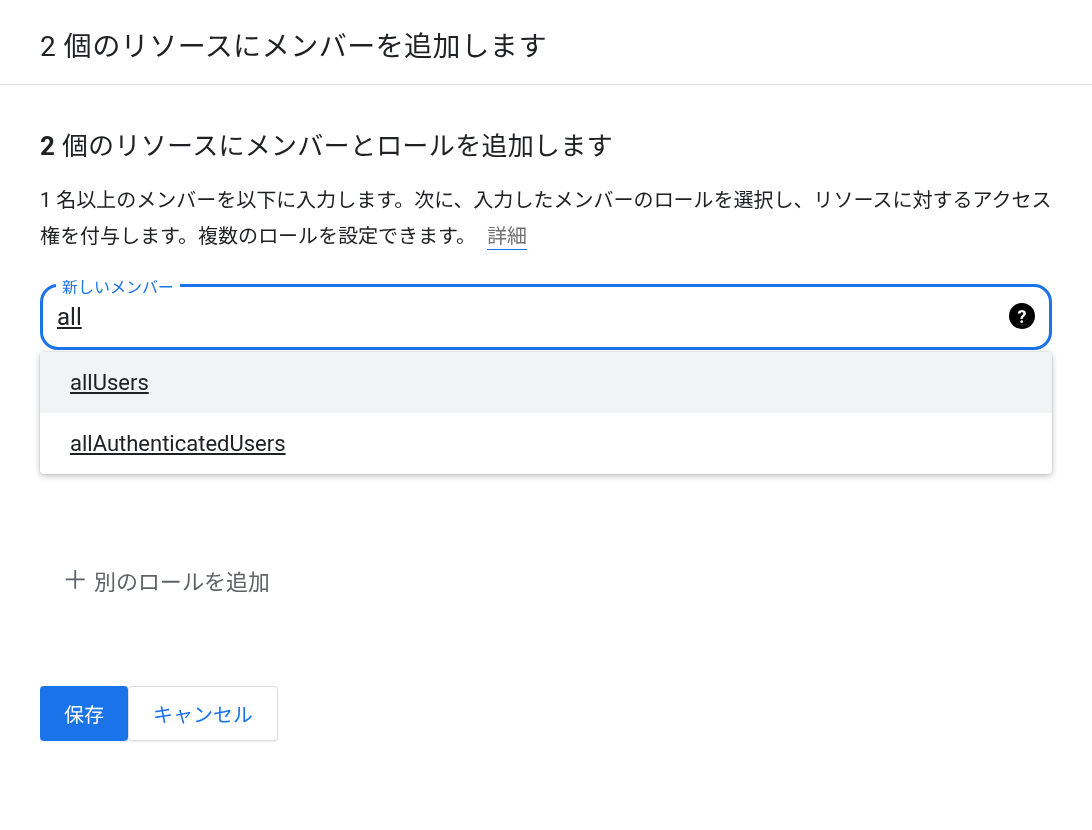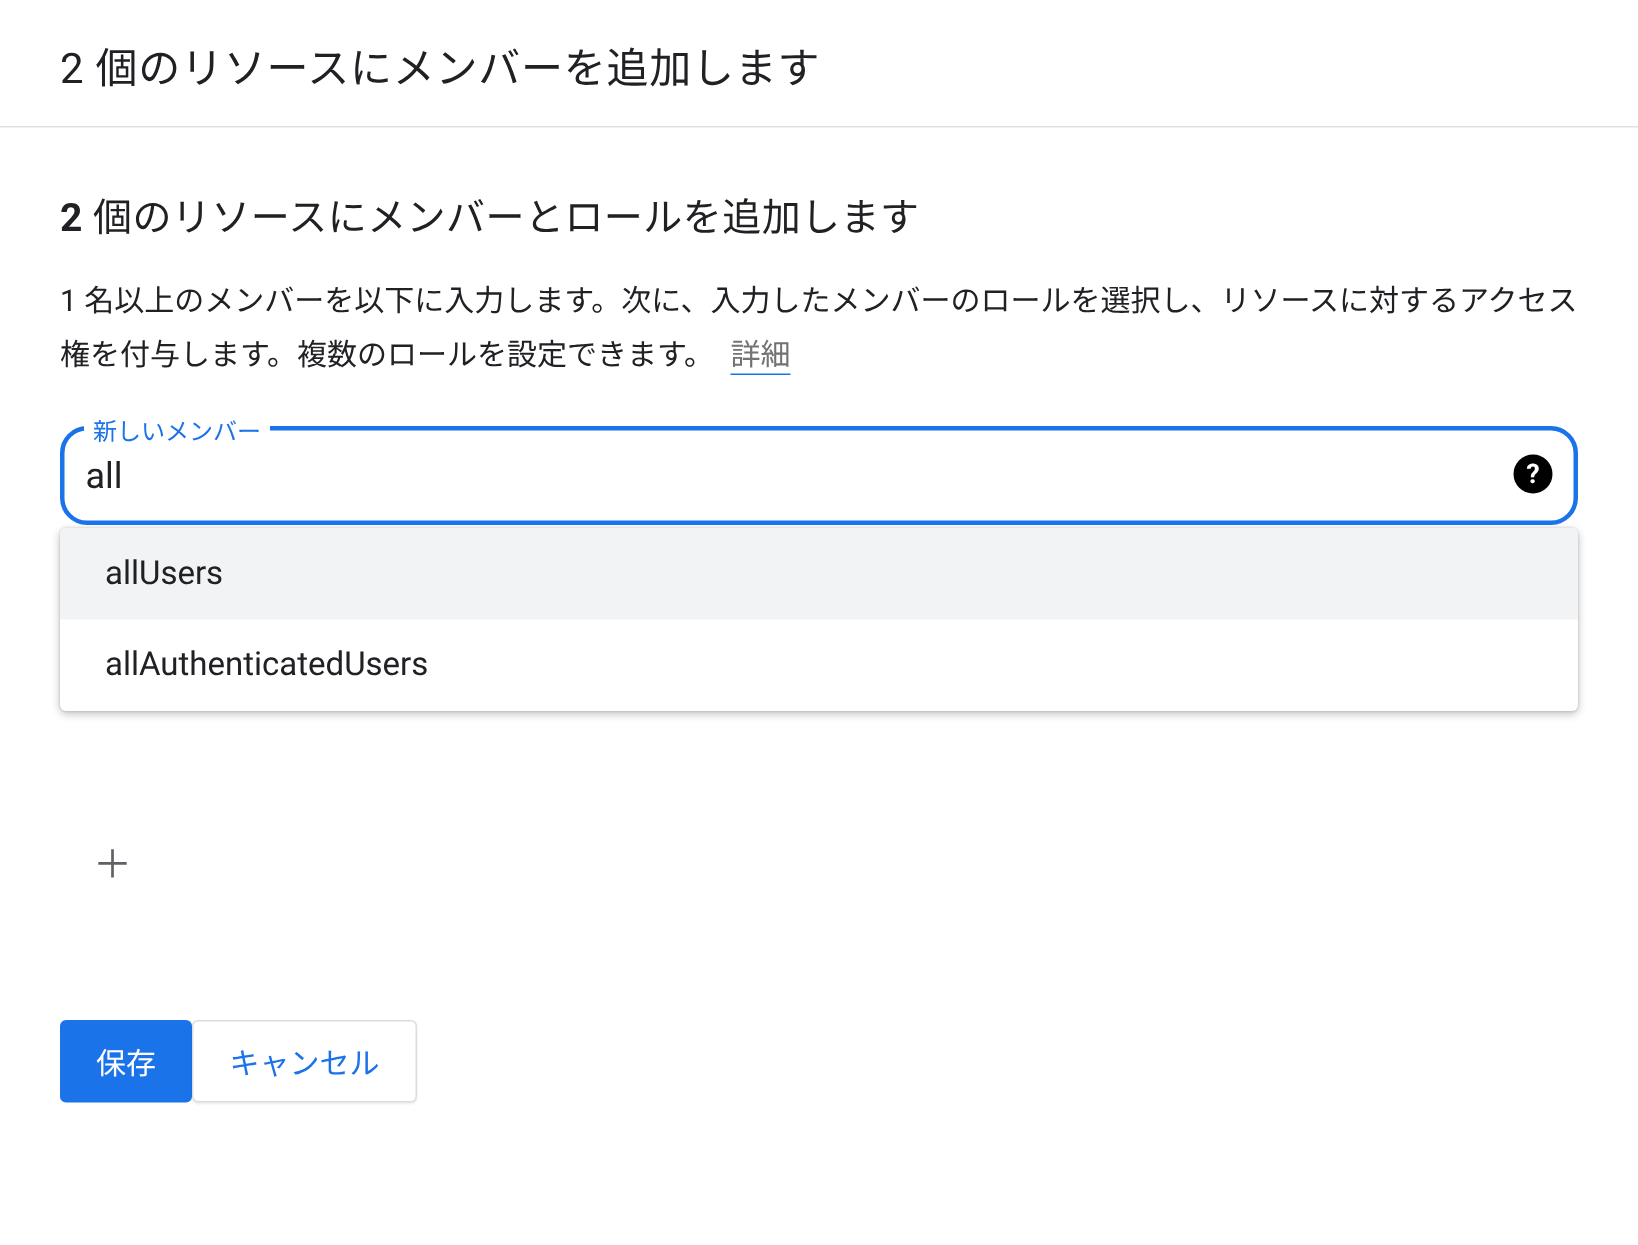--- a/index.html
+++ b/index.html
@@ -44,20 +44,21 @@
     .learn-more {
       color: #737373;
       text-decoration: none;
       border-bottom: 1px solid #1a73e8;
       padding-bottom: 1px;
       margin-left: 6px;
     }
     .field-wrapper {
       position: relative;
       margin-bottom: 24px;
+      text-decoration: underline;
     }
     .field-label {
       position: absolute;
       top: -10px;
       left: 16px;
       background: #fff;
       padding: 0 6px;
       font-size: 16px;
       color: #1a73e8;
       z-index: 2;
@@ -173,20 +174,21 @@
       <div class="help-icon">?</div>
     </div>
     <div class="autocomplete-dropdown">
       <div class="autocomplete-item highlighted">allUsers</div>
       <div class="autocomplete-item">allAuthenticatedUsers</div>
     </div>
   </div>
 
   <div class="add-role-row">
     <span class="plus-icon">＋</span>
+    <span>別のロールを追加</span>
   </div>
 
   <div class="button-row">
     <button class="btn btn-primary">保存</button>
     <button class="btn btn-secondary">キャンセル</button>
   </div>
 
 </div>
 
 </body></html>

